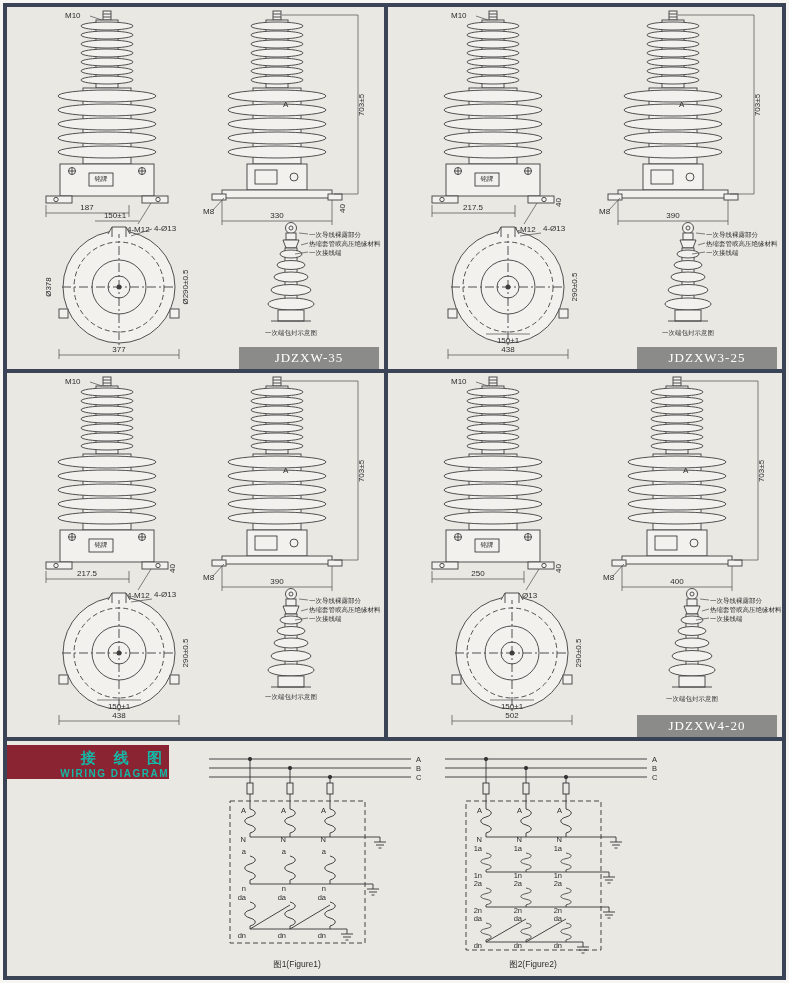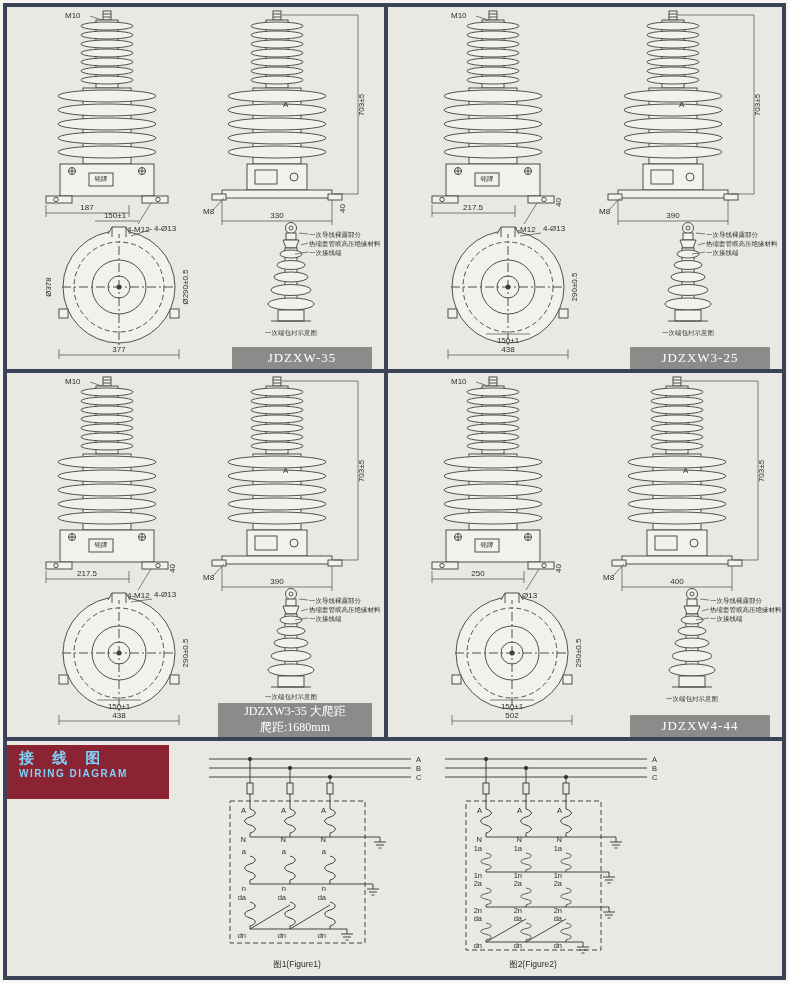--- a/index.html
+++ b/index.html
@@ -5,27 +5,27 @@
   html,body{margin:0;padding:0;}
   body{width:789px;height:983px;position:relative;background:#f7f6f3;font-family:"Liberation Sans",sans-serif;overflow:hidden;}
   .page{position:absolute;left:3px;top:3px;width:783px;height:977px;background:#3b4456;}
   .panel{position:absolute;background:#e9e8e3;}
   .p1{left:4px;top:4px;width:377px;height:362px;}
   .p2{left:385px;top:4px;width:394px;height:362px;}
   .p3{left:4px;top:370px;width:377px;height:364px;}
   .p4{left:385px;top:370px;width:394px;height:364px;}
   .pw{left:4px;top:738px;width:775px;height:235px;}
   svg.draw{position:absolute;left:0;top:0;}
-  .tag{position:absolute;right:12px;bottom:0;z-index:2;background:#8b8b89;color:#fff;
+  .tag{position:absolute;right:5px;bottom:0;z-index:2;background:#8b8b89;color:#fff;
        font-family:"Liberation Serif",serif;display:flex;flex-direction:column;
        align-items:center;justify-content:center;text-align:center;}
   .tag-one{width:140px;height:22px;font-size:13px;letter-spacing:1px;}
   .tag-two{width:154px;height:34px;font-size:12px;line-height:1.3;}
-  .whead{position:absolute;left:0;top:4px;width:150px;background:#8a2433;color:#7dd3fc;
-         padding:4px 0 20px 12px;z-index:2;}
+  .whead{position:absolute;left:0;top:4px;width:150px;background:#8a2433;color:#14b8a6;
+         padding:4px 0 0 12px;z-index:2;text-align:right;}
   .whead .cn{font-size:15px;font-weight:bold;letter-spacing:7px;}
   .whead .en{font-size:10px;font-weight:bold;letter-spacing:1.5px;}
   .wfig{position:absolute;}
   text{fill:#2d2d2d;}
   .dim{font-size:8px;}
   .cn6{font-size:6.5px;}
   .cap{font-size:8.5px;}
   .wt{font-size:7.5px;}
   .dl{stroke:#4c4c4c;stroke-width:0.7;fill:none;}
   .wl{stroke:#333;stroke-width:0.9;fill:none;}
@@ -303,24 +303,20 @@
       <g class="dl">
         <line x1="292" y1="226" x2="301" y2="227"></line>
         <line x1="294" y1="238" x2="301" y2="236"></line>
         <line x1="288" y1="247" x2="301" y2="245"></line>
       </g>
       <text class="cn6" x="302" y="230">一次导线裸露部分</text>
       <text class="cn6" x="302" y="239">热缩套管或高压绝缘材料</text>
       <text class="cn6" x="302" y="248">一次接线端</text>
       <text class="cn6" x="284" y="326" text-anchor="middle">一次端包封示意图</text>
     </svg>
-    <div class="tag tag-two">
-      <span>JDZXW3-35 大爬距</span>
-      <span>爬距:1680mm</span>
-    </div>
   </section>
 
   <section class="panel p4">
     <svg class="draw" width="394" height="356" viewBox="0 0 394 356">
       <use href="#sym-front" x="30" y="4"></use>
       <g class="dl">
         <line x1="88" y1="9" x2="100" y2="13"></line>
         <line x1="44" y1="198" x2="44" y2="210"></line>
           <line x1="136" y1="198" x2="136" y2="210"></line>
         <line x1="44" y1="206" x2="136" y2="206"></line>
@@ -363,21 +359,21 @@
         <line x1="312" y1="226" x2="321" y2="227"></line>
         <line x1="314" y1="238" x2="321" y2="236"></line>
         <line x1="308" y1="247" x2="321" y2="245"></line>
       </g>
       <text class="cn6" x="322" y="230">一次导线裸露部分</text>
       <text class="cn6" x="322" y="239">热缩套管或高压绝缘材料</text>
       <text class="cn6" x="322" y="248">一次接线端</text>
       <text class="cn6" x="304" y="328" text-anchor="middle">一次端包封示意图</text>
     </svg>
     <div class="tag tag-one">
-      <span>JDZXW4-44</span>
+      <span>JDZXW4-20</span>
     </div>
   </section>
 
   <section class="panel pw">
     <div class="whead">
       <div class="cn">接 线 图</div>
       <div class="en">WIRING DIAGRAM</div>
     </div>
 
     <svg class="wfig" style="left:188px;top:6px" width="260" height="224" viewBox="0 0 260 224">

